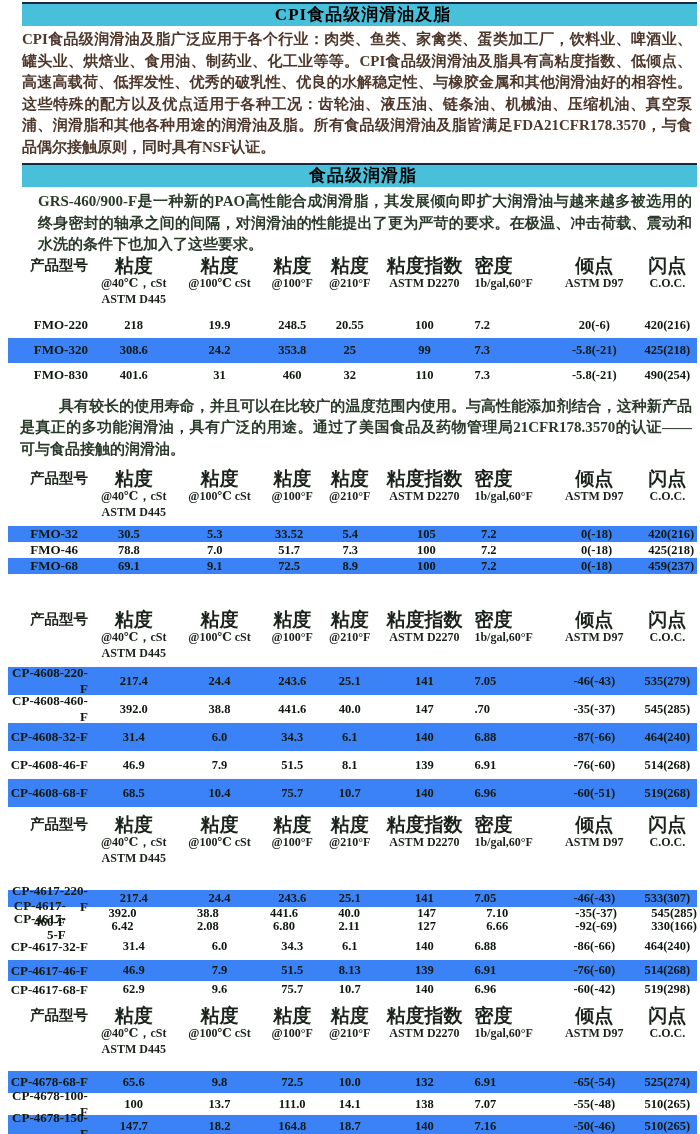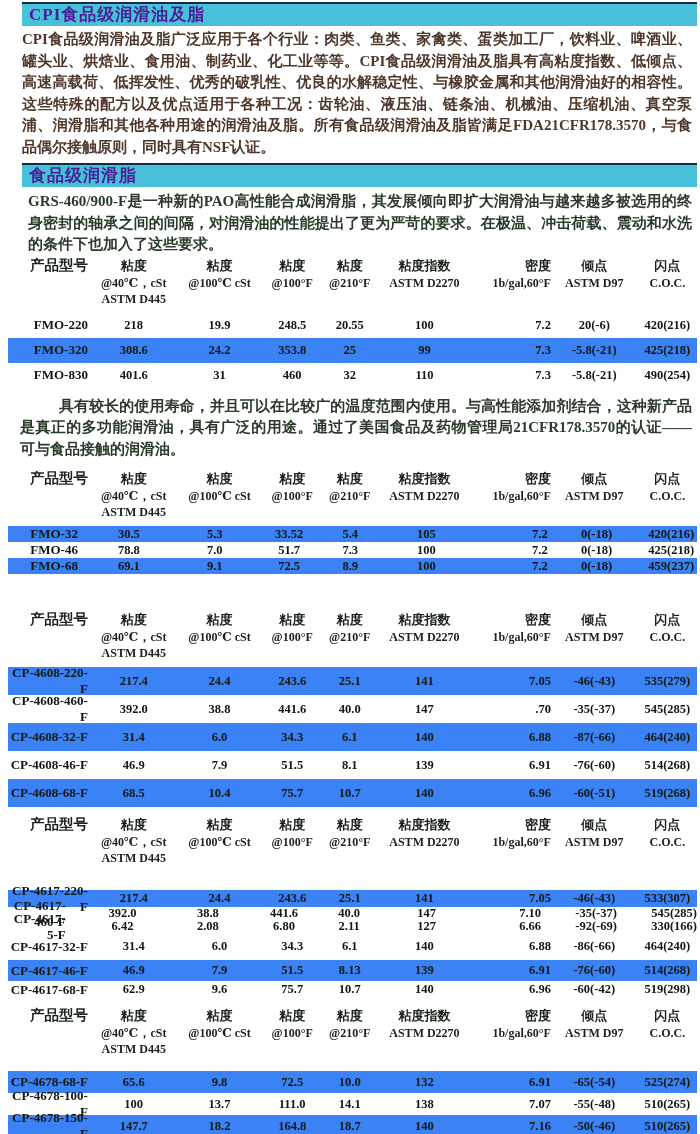--- a/index.html
+++ b/index.html
@@ -4,48 +4,49 @@
 <style>
   html,body{margin:0;padding:0;}
   body{
     width:700px;height:1134px;overflow:hidden;background:#ffffff;
     font-family:"Liberation Serif","DejaVu Serif",serif;font-weight:bold;
   }
   .page{position:relative;width:700px;height:1134px;}
   .section-bar{
     margin-left:22px;width:675px;height:24px;box-sizing:border-box;
     background:#48c0da;border-top:2px solid #152a47;
-    color:#4c1d95;font-size:17px;line-height:21px;padding-left:7px;
+    color:#000000;font-size:17px;line-height:21px;padding-left:7px;
     letter-spacing:1px;
+    text-align:center;
   }
   .bar1{margin-top:2px;}
   .bar2{margin-top:5px;}
   .para{
     color:#2b3a2b;font-size:15px;line-height:21.5px;text-align:justify;
     margin:0 8px 0 22px;
   }
   .para.brown{color:#4e372b;margin-top:3px;}
-  .para.g1{margin-top:4px;margin-left:28px;}
+  .para.g1{margin-top:4px;margin-left:38px;}
   .para.g2{margin-top:8px;margin-left:20px;text-indent:2.6em;}
   .ptable{margin-left:8px;width:689px;}
   .thead{display:flex;align-items:flex-start;margin-bottom:6px;}
   .trow{display:flex;align-items:center;height:25px;}
   .trow.hl{background:#3b82f6;}
   .cell{box-sizing:border-box;}
   .cell:nth-child(1){width:11.6%;text-align:right;padding-left:2px;}
   .cell:nth-child(2){width:13.3%;text-align:center;}
   .cell:nth-child(3){width:11.6%;text-align:center;}
   .cell:nth-child(4){width:9.5%;text-align:center;}
   .cell:nth-child(5){width:7.2%;text-align:center;}
   .cell:nth-child(6){width:14.5%;text-align:center;}
-  .cell:nth-child(7){width:11.1%;text-align:right;}
+  .cell:nth-child(7){width:11.1%;text-align:left;}
   .cell:nth-child(8){width:12.6%;text-align:center;}
   .cell:nth-child(9){width:8.6%;text-align:center;}
   .head-model{color:#1b221b;font-size:14.5px;line-height:19px;}
-  .hl1{color:#1b221b;font-size:13px;line-height:19px;}
+  .hl1{color:#1b221b;font-size:19px;line-height:19px;}
   .hl2{color:#1b221b;font-size:12px;line-height:16px;}
   .cell.model{font-size:13px;color:#101810;}
   .cell.val{font-size:12.5px;color:#101810;}
   #t-fmo1{margin-top:0;}
   #t-fmo2{margin-top:9px;}
   #t-fmo2 .trow{height:16px;gap:11px;}
   #t4608{margin-top:36px;}
   #t4608 .trow{height:28px;}
   #t4617{margin-top:8px;}
   #t4617 .thead{margin-bottom:24px;}

